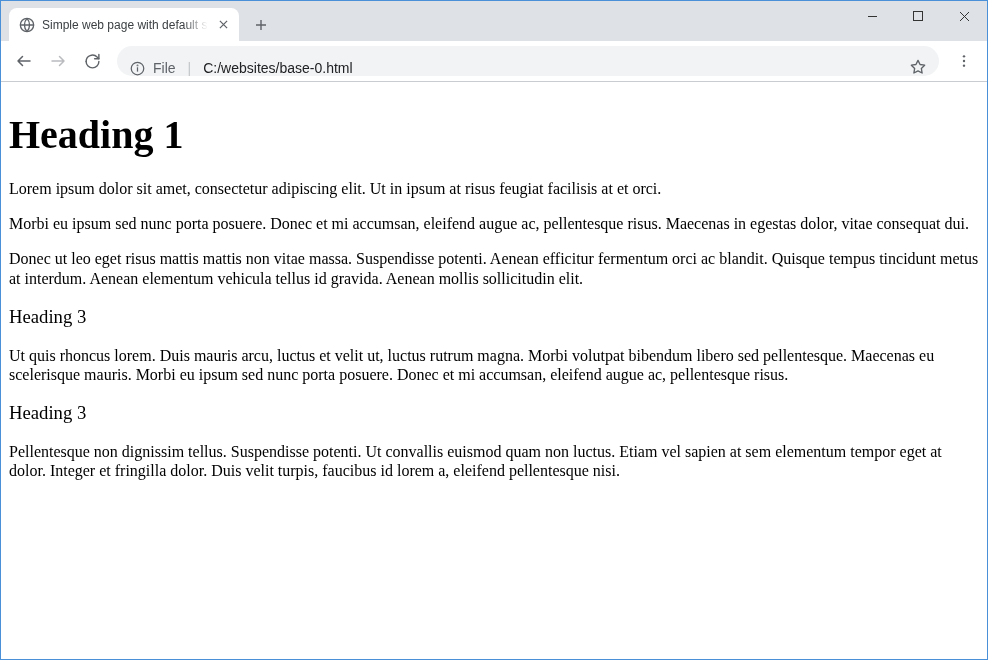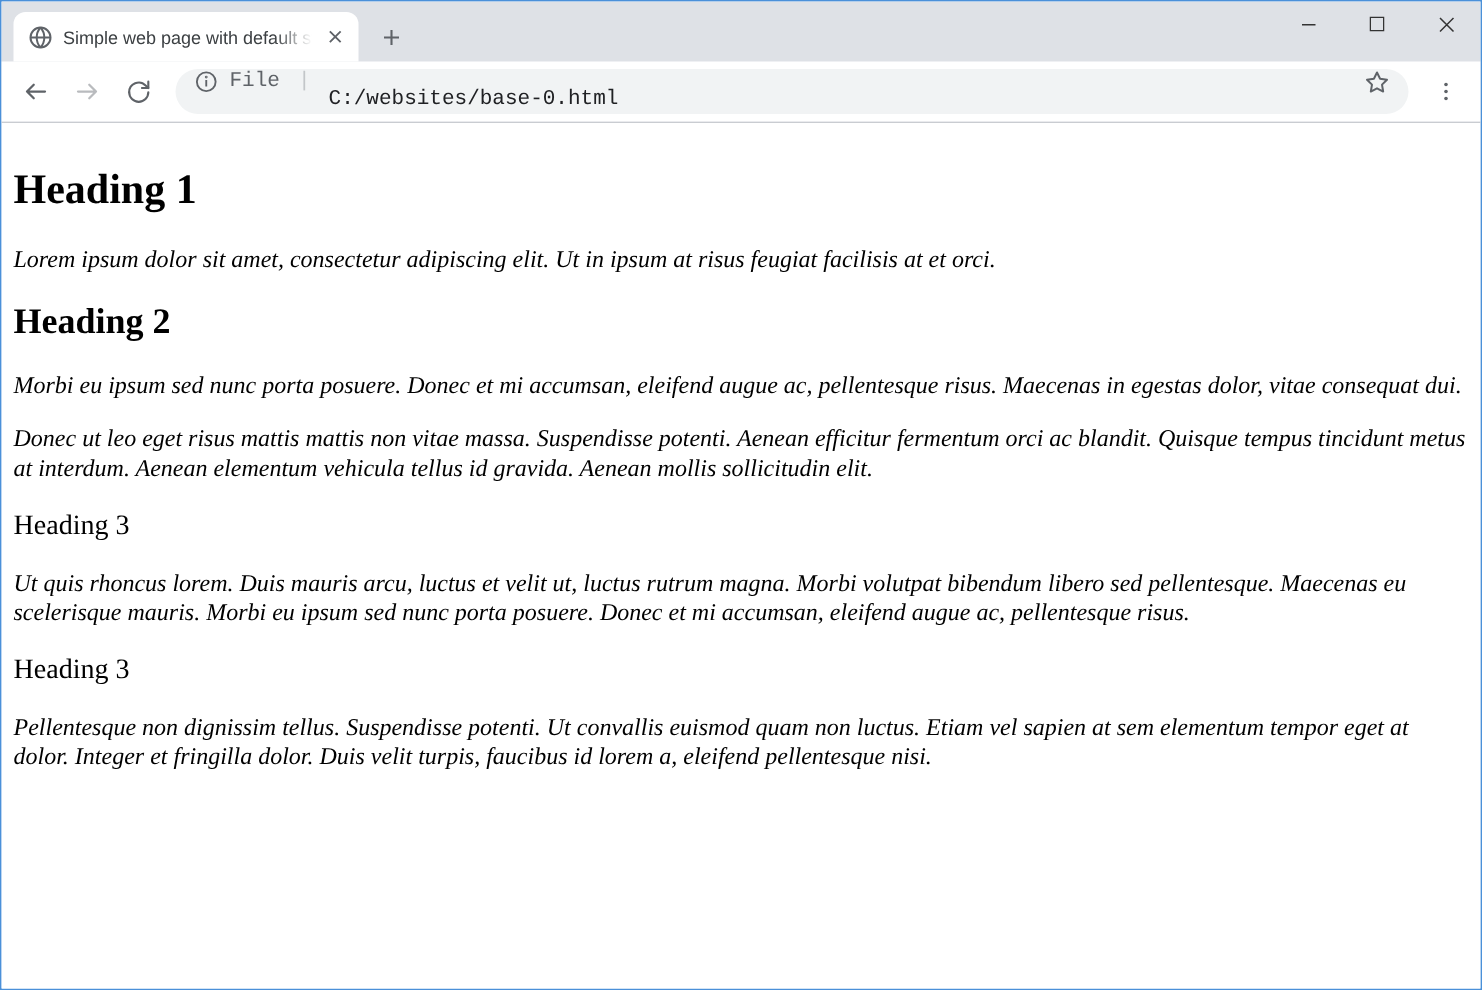--- a/index.html
+++ b/index.html
@@ -114,27 +114,26 @@
     }
     .nav-btn.disabled {
       color: #b9bbbe;
     }
     .addr-bar {
       flex: 1;
       height: 30px;
       background: #f1f3f4;
       border-radius: 15px;
       display: flex;
-      align-items: flex-start;
+      align-items: flex-end;
       padding: 0 12px;
       gap: 8px;
       font-size: 14px;
       color: #202124;
       margin: 0 6px;
-      font-family: Liberation Mono, monospace;
     }
     .addr-info {
       width: 16px;
       height: 16px;
       display: flex;
       align-items: center;
       justify-content: center;
       color: #5f6368;
       flex-shrink: 0;
     }
@@ -169,24 +168,24 @@
     }
     
     .content {
       font-family: 'Times New Roman', Times, serif;
       background: #fff;
       padding: 8px 8px;
       height: calc(660px - 81px);
       overflow: auto;
       color: #000;
     }
-    .content h1 { font-size: 28px; font-weight: bold; margin: 21px 0; }
+    .content h1 { font-size: 40px; font-weight: bold; margin: 21px 0; }
     .content h2 { font-size: 24px; font-weight: bold; margin: 19px 0; }
     .content h3 { font-size: 18.7px; font-weight: normal; margin: 18px 0; }
-    .content p  { font-size: 16px; margin: 16px 0; line-height: 1.2; font-style: italic; }
+    .content p  { font-size: 16px; margin: 16px 0; line-height: 1.2; }
     svg { display: block; }
   </style>
 </head>
 <body>
 
 <div class="browser-chrome">
   <div class="titlebar">
     <div class="tab">
       <span class="tab-favicon">
         <svg width="16" height="16" viewBox="0 0 24 24" fill="none" stroke="currentColor" stroke-width="2">
@@ -266,20 +265,19 @@
         <circle cx="12" cy="12" r="1.8"></circle>
         <circle cx="12" cy="19" r="1.8"></circle>
       </svg>
     </div>
   </div>
 </div>
 
 <div class="content">
   <h1>Heading 1</h1>
   <p>Lorem ipsum dolor sit amet, consectetur adipiscing elit. Ut in ipsum at risus feugiat facilisis at et orci.</p>
-  <h2>Heading 2</h2>
   <p>Morbi eu ipsum sed nunc porta posuere. Donec et mi accumsan, eleifend augue ac, pellentesque risus. Maecenas in egestas dolor, vitae consequat dui.</p>
   <p>Donec ut leo eget risus mattis mattis non vitae massa. Suspendisse potenti. Aenean efficitur fermentum orci ac blandit. Quisque tempus tincidunt metus at interdum. Aenean elementum vehicula tellus id gravida. Aenean mollis sollicitudin elit.</p>
   <h3>Heading 3</h3>
   <p>Ut quis rhoncus lorem. Duis mauris arcu, luctus et velit ut, luctus rutrum magna. Morbi volutpat bibendum libero sed pellentesque. Maecenas eu scelerisque mauris. Morbi eu ipsum sed nunc porta posuere. Donec et mi accumsan, eleifend augue ac, pellentesque risus.</p>
   <h3>Heading 3</h3>
   <p>Pellentesque non dignissim tellus. Suspendisse potenti. Ut convallis euismod quam non luctus. Etiam vel sapien at sem elementum tempor eget at dolor. Integer et fringilla dolor. Duis velit turpis, faucibus id lorem a, eleifend pellentesque nisi.</p>
 </div>
 
 </body></html>

